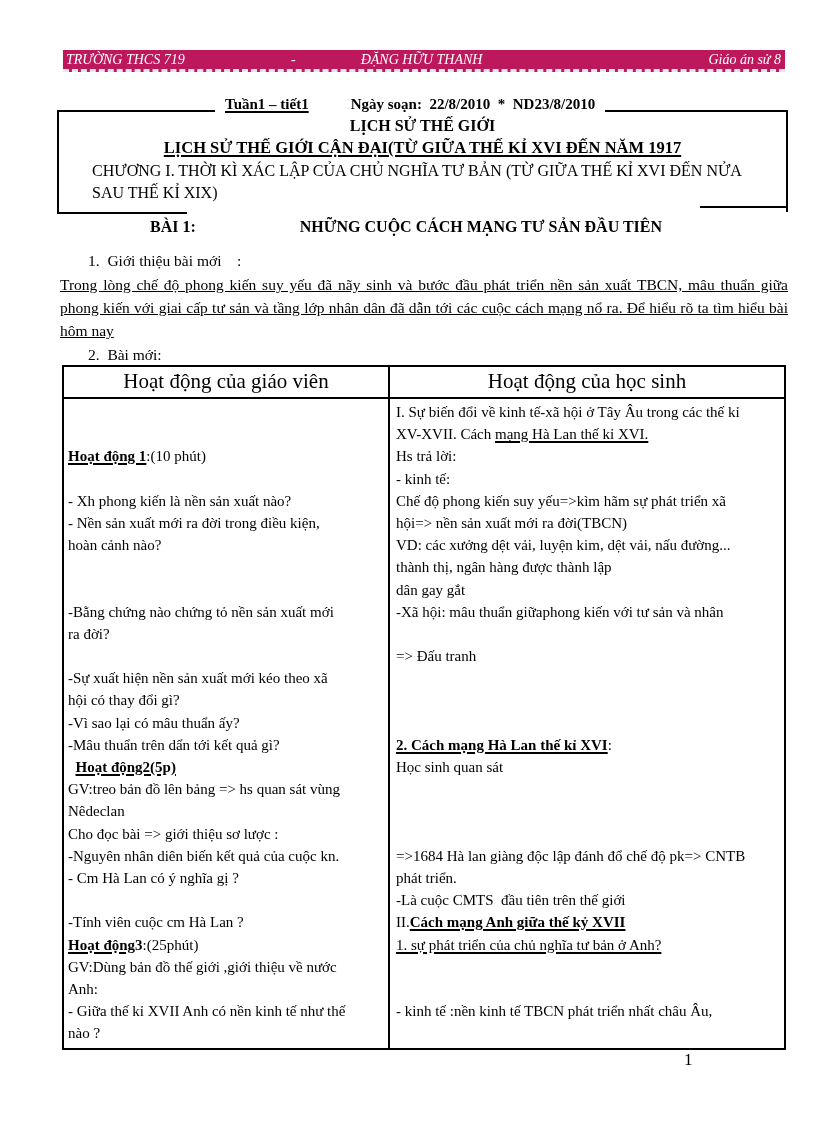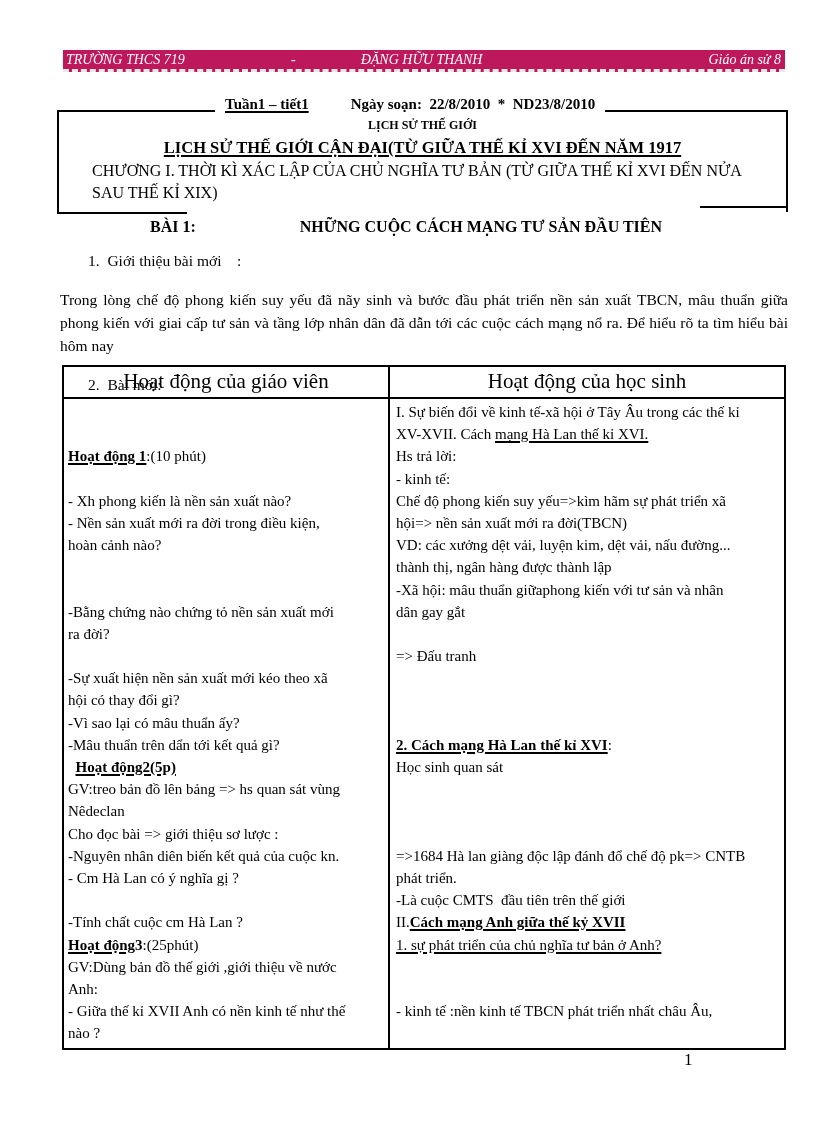--- a/index.html
+++ b/index.html
@@ -29,29 +29,29 @@
   .meta-rule-l{width:158px;border-bottom:2px solid #000;}
   .meta-rule-r{flex:1;border-bottom:2px solid #000;}
   .meta-text{white-space:nowrap;font-weight:bold;font-size:15px;padding:0 10px;line-height:16px;}
   .meta-sp{display:inline-block;width:42px;}
   .title-box{
     border-left:2px solid #000;border-right:2px solid #000;
     position:relative;padding:3px 10px 8px;
   }
   .title-box::before{content:"";position:absolute;left:-2px;bottom:-2px;width:130px;border-bottom:2px solid #000;}
   .title-box::after{content:"";position:absolute;right:-2px;bottom:4px;width:88px;border-bottom:2px solid #000;}
-  .t1{text-align:center;font-weight:bold;font-size:12px;line-height:21px;}
+  .t1{text-align:center;font-weight:bold;font-size:16px;line-height:21px;}
   .t2{text-align:center;font-weight:bold;font-size:16.5px;line-height:24px;}
   .t3{font-size:16px;line-height:22px;margin-left:23px;}
   .bai-row{display:flex;margin:6px 0 0 93px;gap:104px;font-weight:bold;font-size:16px;}
 
   
   .intro{position:absolute;left:60px;top:249px;width:728px;font-size:15.5px;}
   .intro-item{margin-left:28px;line-height:23px;}
-  .intro-para{text-align:justify;line-height:23px;margin:16px 0;}
+  .intro-para{text-align:justify;line-height:23px;margin:1px 0;text-decoration:underline;}
 
   
   .gv-table{
     position:absolute;left:62px;top:365px;width:720px;
     border:2px solid #000;font-size:15px;
   }
   .trow{display:grid;grid-template-columns:326px 1fr;}
   .thead{border-bottom:2px solid #000;}
   .th{text-align:center;font-size:21px;padding:2px 0 3px;}
   .th-left{border-right:2px solid #000;}
@@ -122,38 +122,38 @@
           <div class="ln"><span>hội có thay đổi gì?</span></div>
           <div class="ln"><span>-Vì sao lại có mâu thuẩn ấy?</span></div>
           <div class="ln"><span>-Mâu thuẩn trên dẩn tới kết quả gì?</span></div>
           <div class="ln"><span>&nbsp;&nbsp;</span><span class="b u">Hoạt động2(5p)</span></div>
           <div class="ln"><span>GV:treo bản đồ lên bảng =&gt; hs quan sát vùng</span></div>
           <div class="ln"><span>Nêdeclan</span></div>
           <div class="ln"><span>Cho đọc bài =&gt; giới thiệu sơ lược :</span></div>
           <div class="ln"><span>-Nguyên nhân diên biến kết quả của cuộc kn.</span></div>
           <div class="ln"><span>- Cm Hà Lan có ý nghĩa gị ?</span></div>
           <div class="ln">&nbsp;</div>
-          <div class="ln"><span>-Tính chất cuộc cm Hà Lan ?</span></div>
+          <div class="ln"><span>-Tính viên cuộc cm Hà Lan ?</span></div>
           <div class="ln"><span class="b u">Hoạt động</span><span class="b">3</span><span>:(25phút)</span></div>
           <div class="ln"><span>GV:Dùng bản đồ thế giới ,giới thiệu về nước</span></div>
           <div class="ln"><span>Anh:</span></div>
           <div class="ln"><span>- Giữa thế kỉ XVII Anh có nền kinh tế như thế</span></div>
           <div class="ln"><span>nào ?</span></div>
         </div>
       <div class="cell cell-right">
           <div class="ln"><span>I. Sự biến đổi về kinh tế-xã hội ở Tây Âu trong các thế kỉ</span></div>
           <div class="ln"><span>XV-XVII. Cách </span><span class="u">mạng Hà Lan thế kỉ XVI.</span></div>
           <div class="ln"><span>Hs trả lời:</span></div>
           <div class="ln"><span>- kinh tế:</span></div>
           <div class="ln"><span>Chế độ phong kiến suy yếu=&gt;kìm hãm sự phát triển xã</span></div>
           <div class="ln"><span>hội=&gt; nền sản xuất mới ra đời(TBCN)</span></div>
           <div class="ln"><span>VD: các xưởng dệt vải, luyện kim, dệt vải, nấu đường...</span></div>
           <div class="ln"><span>thành thị, ngân hàng được thành lập</span></div>
+          <div class="ln"><span>dân gay gắt</span></div>
           <div class="ln"><span>-Xã hội: mâu thuẩn giữaphong kiến với tư sản và nhân</span></div>
-          <div class="ln"><span>dân gay gắt</span></div>
           <div class="ln">&nbsp;</div>
           <div class="ln"><span>=&gt; Đấu tranh</span></div>
           <div class="ln">&nbsp;</div>
           <div class="ln">&nbsp;</div>
           <div class="ln">&nbsp;</div>
           <div class="ln"><span class="b u">2. Cách mạng Hà Lan thế kỉ XVI</span><span>:</span></div>
           <div class="ln"><span>Học sinh quan sát</span></div>
           <div class="ln">&nbsp;</div>
           <div class="ln">&nbsp;</div>
           <div class="ln">&nbsp;</div>

